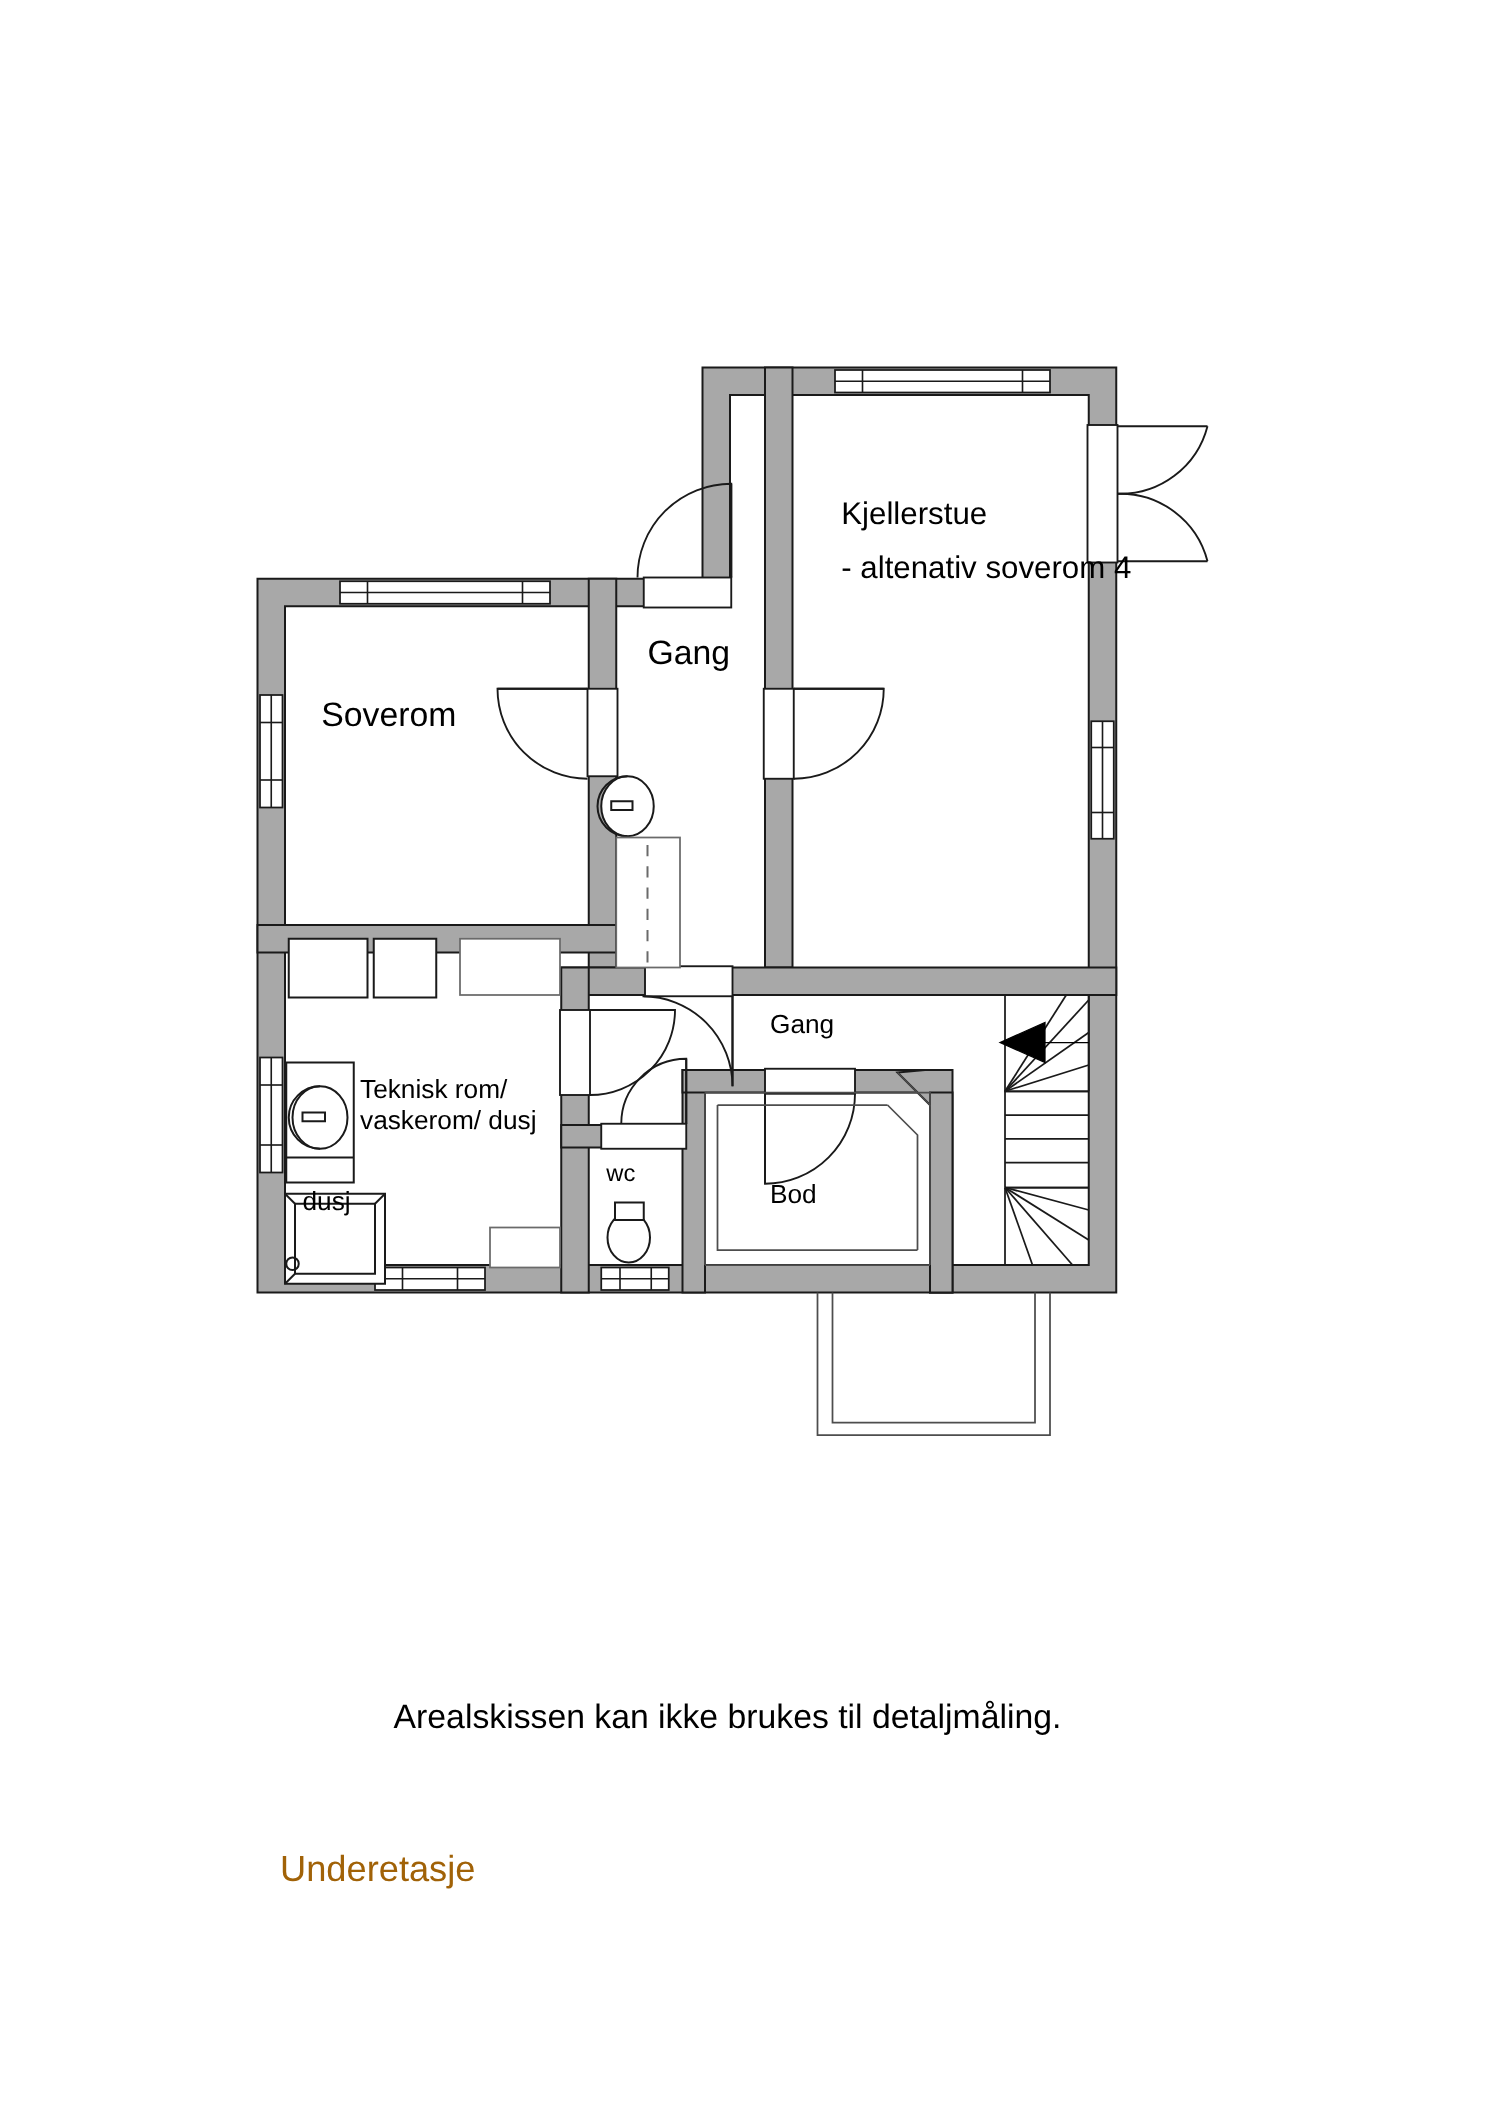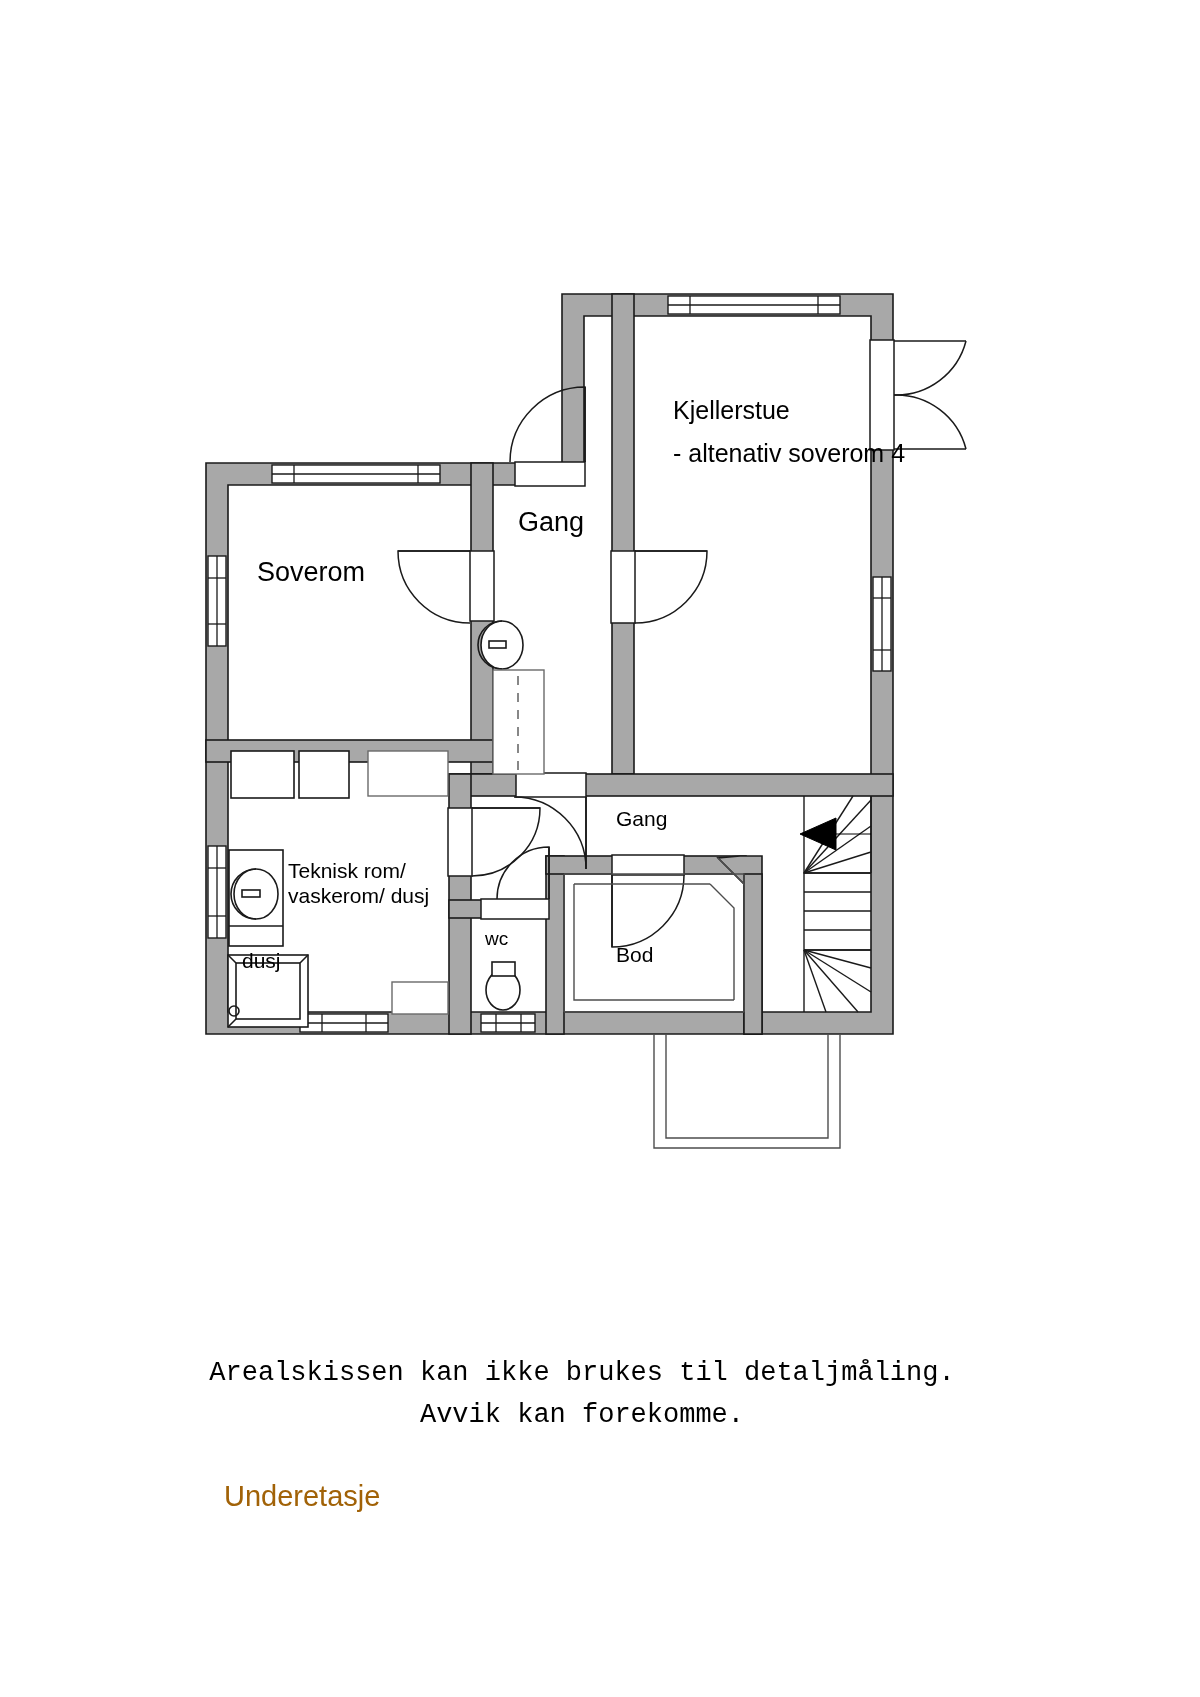--- a/index.html
+++ b/index.html
@@ -51,21 +51,21 @@
 
   #caption {
     position: absolute;
     left: 0;
     top: 1352px;
     width: 1164px;
     text-align: center;
     font-size: 27px;
     line-height: 42px;
     color: #000000;
-    font-family: Liberation Mono, monospace;
+    font-family: Liberation Sans, sans-serif;
   }
   #caption div { white-space: nowrap; }
   #floor-label {
     position: absolute;
     left: 224px;
     top: 1480px;
     font-size: 29px;
     color: #a16207;
     font-family: "Liberation Sans", sans-serif;
   }
@@ -339,16 +339,15 @@
     <text class="rm rm-xs" x="485" y="945">wc</text>
     <text class="rm rm-sm" x="616" y="962">Bod</text>
     <text class="rm rm-sm" x="616" y="826">Gang</text>
   </g>
 
 </svg>
 </div>
 
 <div id="caption">
   <div>Arealskissen kan ikke brukes til detaljmåling.</div>
-  <div>Avvik kan forekomme.</div>
 </div>
 
 <div id="floor-label">Underetasje</div>
 
 </body></html>

